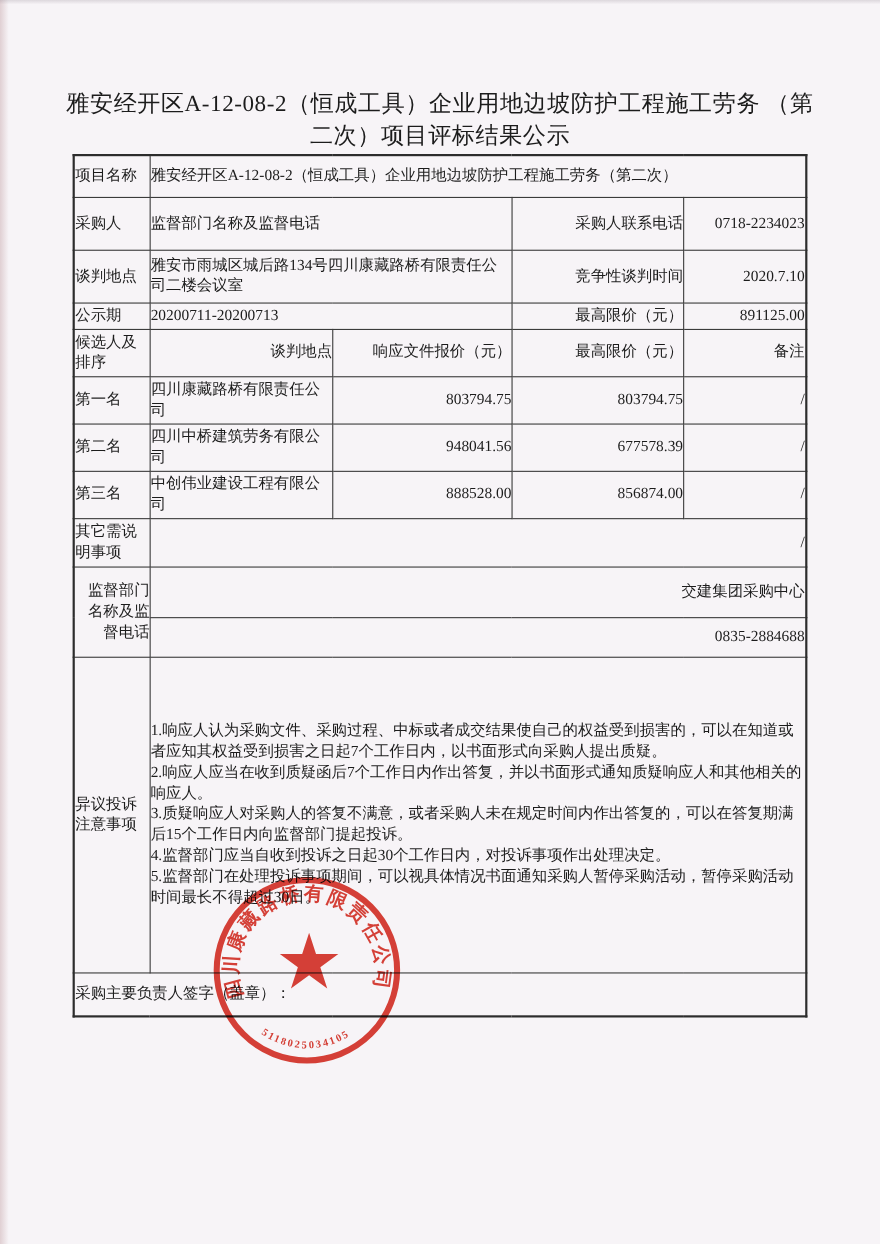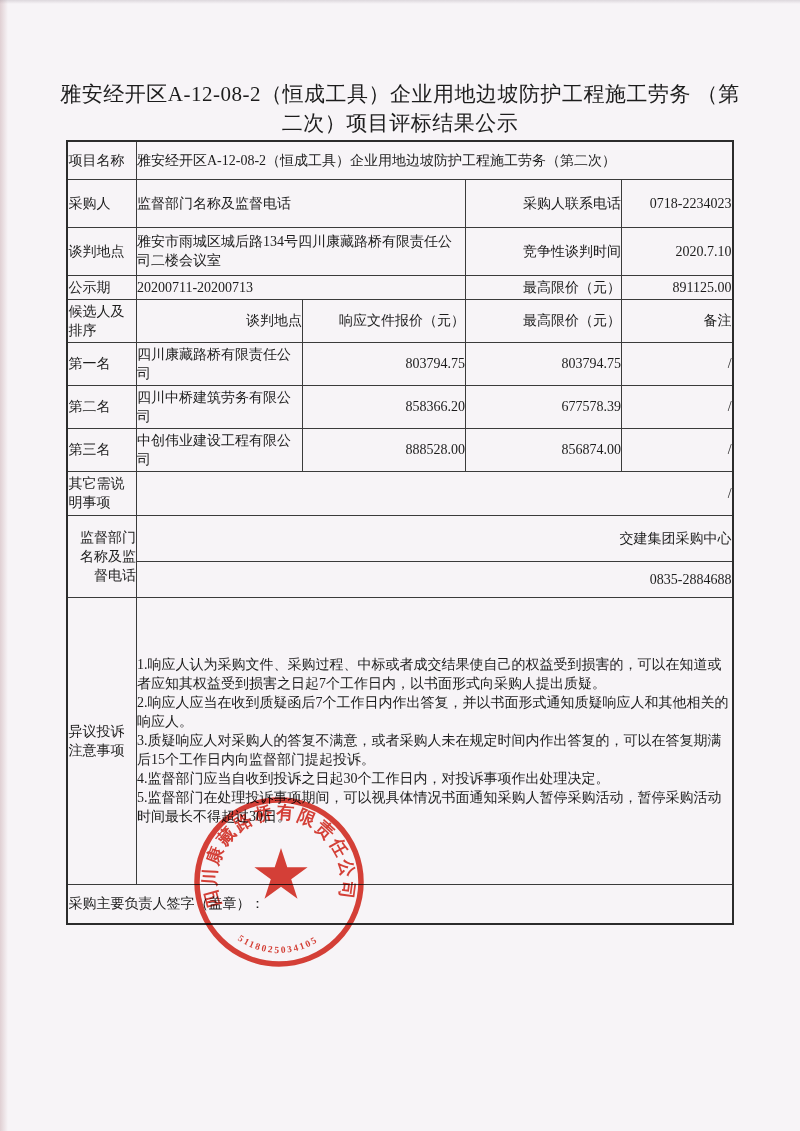--- a/index.html
+++ b/index.html
@@ -102,21 +102,21 @@
     <td class="lbl">第一名</td>
     <td>四川康藏路桥有限责任公司</td>
     <td class="c">803794.75</td>
     <td class="c">803794.75</td>
     <td class="c">/</td>
   </tr>
 
   <tr style="height:40px">
     <td class="lbl">第二名</td>
     <td>四川中桥建筑劳务有限公司</td>
-    <td class="c">858366.20</td>
+    <td class="c">948041.56</td>
     <td class="c">677578.39</td>
     <td class="c">/</td>
   </tr>
 
   <tr style="height:40px">
     <td class="lbl">第三名</td>
     <td>中创伟业建设工程有限公司</td>
     <td class="c">888528.00</td>
     <td class="c">856874.00</td>
     <td class="c">/</td>

